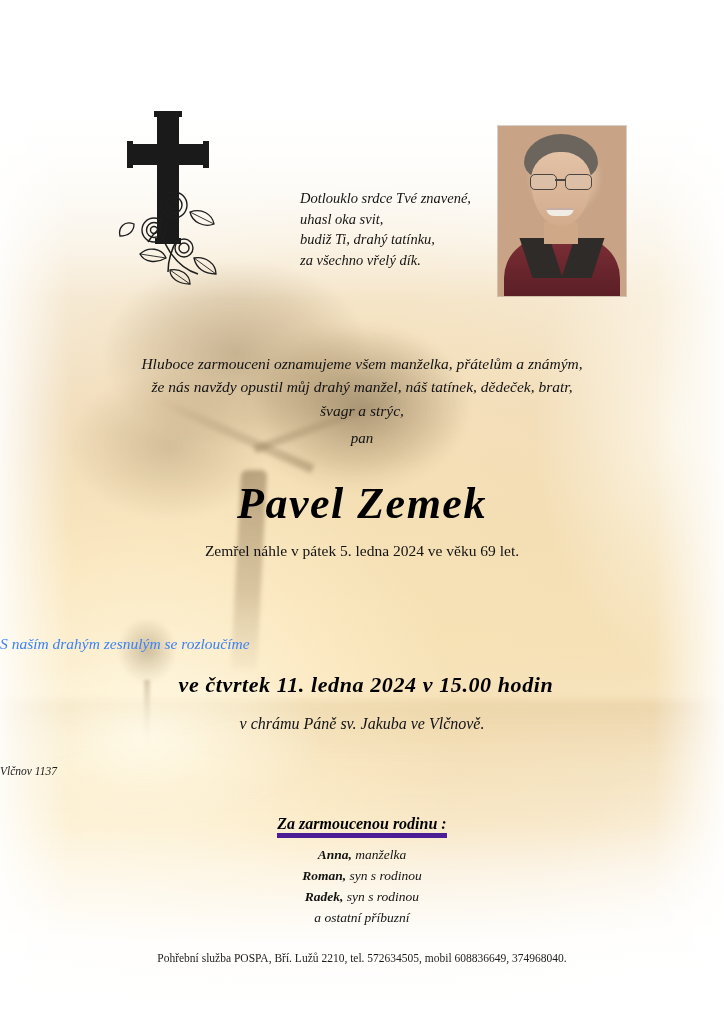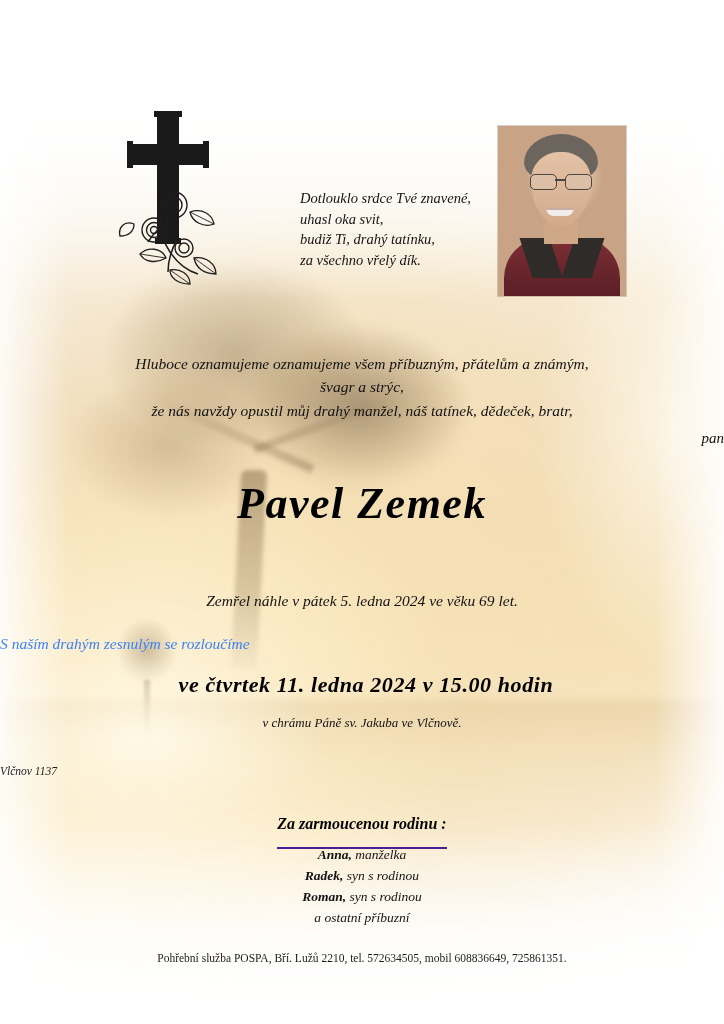--- a/index.html
+++ b/index.html
@@ -283,44 +283,43 @@
     font-style: italic;
     font-size: 15.5px;
     line-height: 1.5;
     color: #121212;
   }
 
   .pan {
     position: absolute;
     left: 0; right: 0;
     top: 430px;
-    text-align: right;
+    text-align: center;
     font-style: italic;
     font-size: 15px;
     color: #121212;
   }
 
   .name {
     position: absolute;
     left: 0; right: 0;
     top: 478px;
     text-align: center;
     font-weight: bold;
     font-style: italic;
     font-size: 44px;
     letter-spacing: 1.5px;
     color: #000000;
   }
 
   .death-line {
     position: absolute;
     left: 0; right: 0;
-    top: 592px;
-    text-align: center;
-    font-style: italic;
+    top: 542px;
+    text-align: center;
     font-size: 15.5px;
     color: #121212;
   }
 
   .farewell {
     position: absolute;
     left: 0; right: 0;
     top: 635px;
     font-style: italic;
     font-size: 15.5px;
@@ -338,21 +337,21 @@
     letter-spacing: 0.6px;
     color: #000000;
   }
 
   .place {
     position: absolute;
     left: 0; right: 0;
     top: 715px;
     text-align: center;
     font-style: italic;
-    font-size: 13px;
+    font-size: 16px;
     color: #121212;
     font-family: Liberation Serif, serif;
   }
 
   .address {
     position: absolute;
     left: 0; right: 0;
     top: 765px;
     text-align: left;
     font-style: italic;
@@ -364,22 +363,22 @@
     position: absolute;
     left: 0; right: 0;
     top: 815px;
     text-align: center;
     font-weight: bold;
     font-style: italic;
     font-size: 16px;
     color: #000000;
   }
   .family-title span {
-    border-bottom: 2px solid #4c1d95;
-    padding-bottom: 15px;
+    border-bottom: 5px solid #4c1d95;
+    padding-bottom: 1px;
   }
 
   .family-list {
     position: absolute;
     left: 0; right: 0;
     top: 845px;
     text-align: center;
     font-style: italic;
     font-size: 13.5px;
     line-height: 1.55;
@@ -484,23 +483,23 @@
         <div class="p-glasses">
           <div class="p-lens l"></div>
           <div class="p-lens r"></div>
           <div class="p-bridge"></div>
         </div>
         <div class="p-mouth"></div>
       </div>
     </div>
 
     <div class="announce">
-      <div>Hluboce oznamujeme oznamujeme všem příbuzným, přátelům a známým,</div>
+      <div>Hluboce zarmouceni oznamujeme všem manželka, přátelům a známým,</div>
+      <div>že nás navždy opustil můj drahý manžel, náš tatínek, dědeček, bratr,</div>
       <div>švagr a strýc,</div>
-      <div>že nás navždy opustil můj drahý manžel, náš tatínek, dědeček, bratr,</div>
     </div>
 
     <div class="pan">pan</div>
 
     <div class="name">Pavel  Zemek</div>
 
     <div class="death-line">Zemřel náhle v pátek 5. ledna 2024 ve věku 69 let.</div>
 
     <div class="farewell">S naším drahým zesnulým se rozloučíme</div>
 
@@ -513,26 +512,26 @@
     <div class="family-title">
       <span>Za zarmoucenou rodinu :</span>
     </div>
 
     <div class="family-list">
       <div>
         <span class="nm">Anna,</span>
         <span>manželka</span>
       </div>
       <div>
-        <span class="nm">Radek,</span>
+        <span class="nm">Roman,</span>
         <span>syn s rodinou</span>
       </div>
       <div>
-        <span class="nm">Roman,</span>
+        <span class="nm">Radek,</span>
         <span>syn s rodinou</span>
       </div>
       <div>a ostatní příbuzní</div>
     </div>
 
-    <div class="footer">Pohřební služba POSPA, Bří. Lužů 2210, tel. 572634505, mobil 608836649, 725861351.</div>
+    <div class="footer">Pohřební služba POSPA, Bří. Lužů 2210, tel. 572634505, mobil 608836649, 374968040.</div>
 
   </div>
 </div>
 
 </body></html>

